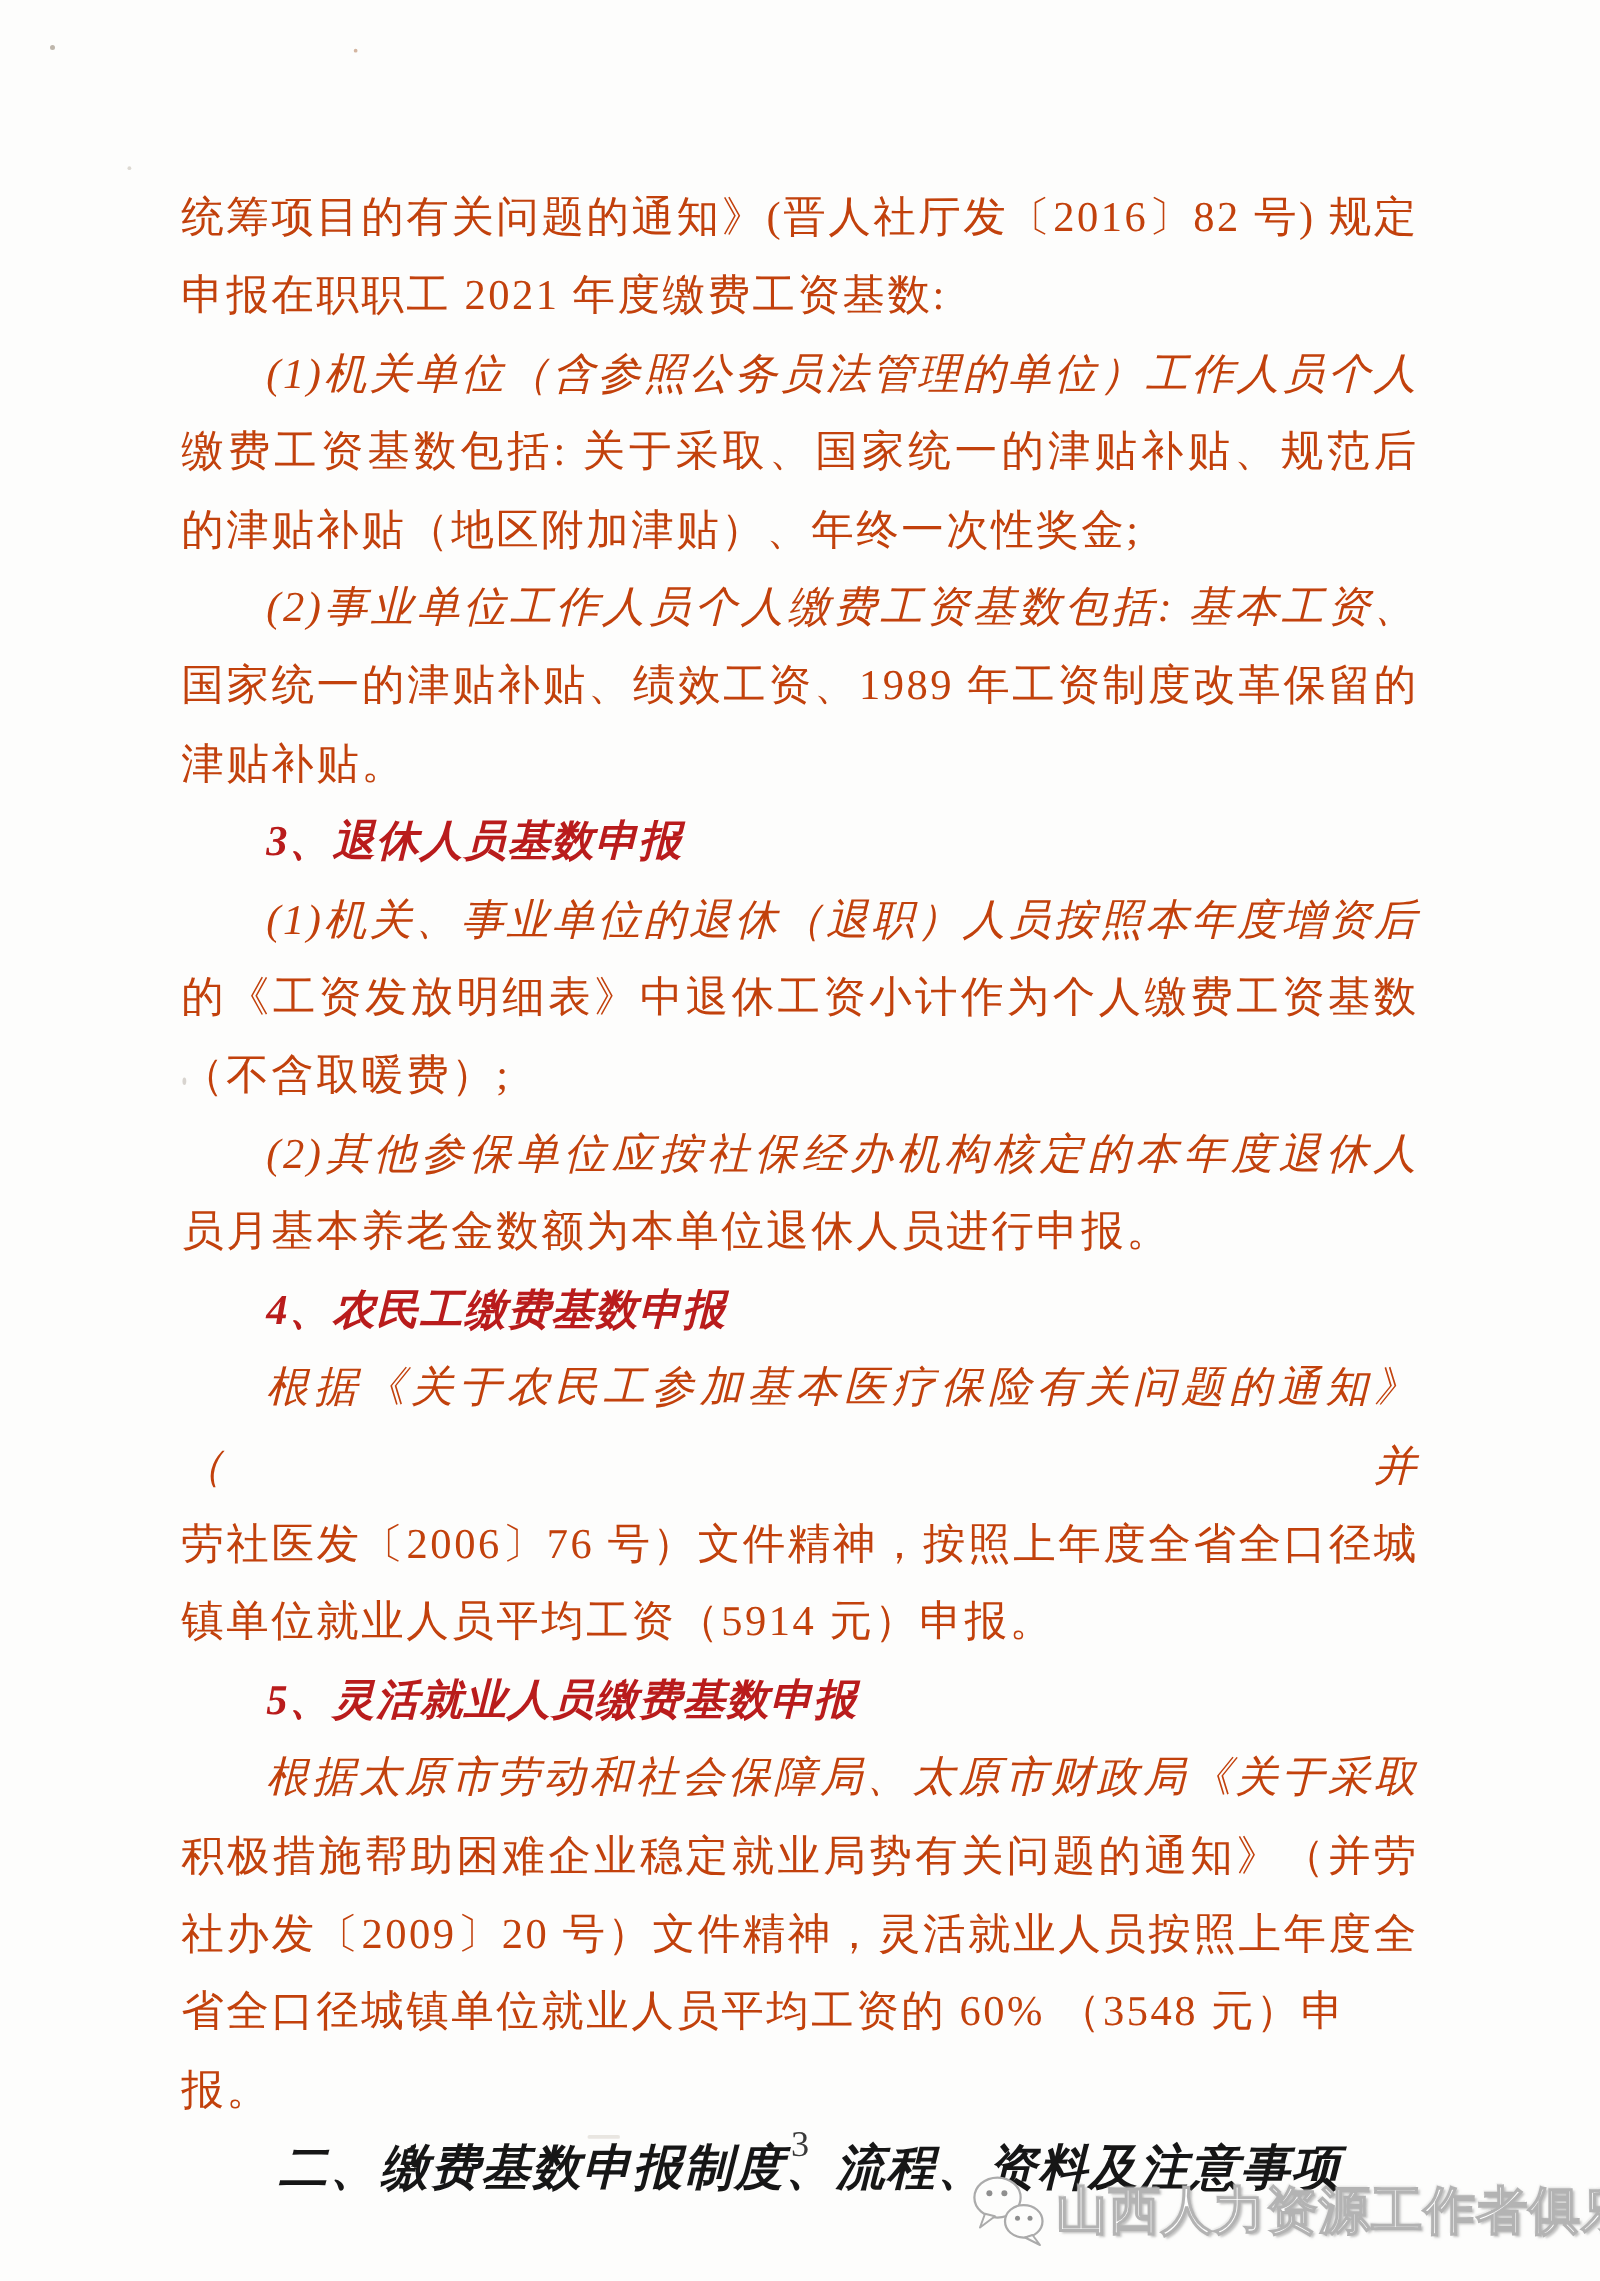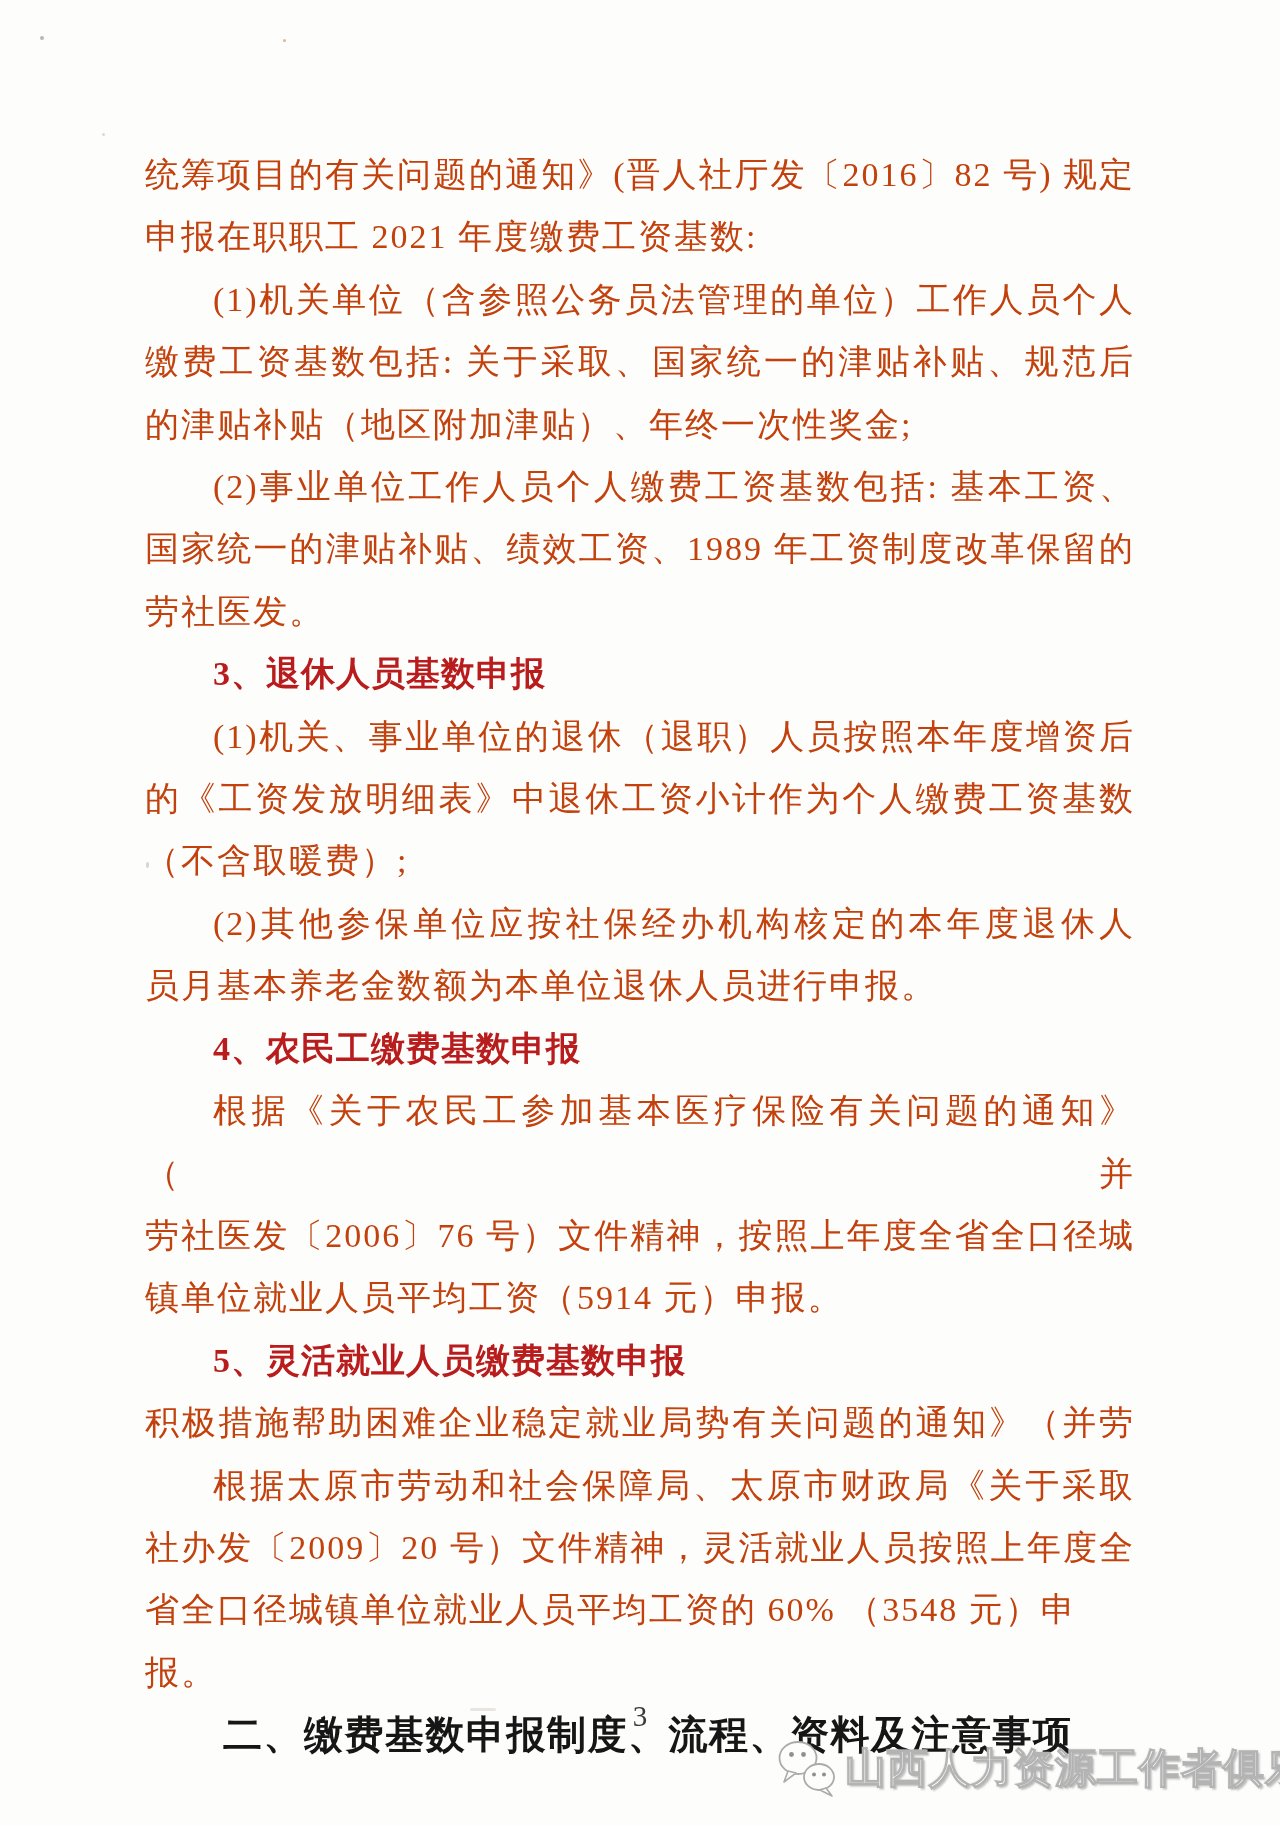--- a/index.html
+++ b/index.html
@@ -36,20 +36,21 @@
   }
   
   .j {
     text-align: justify;
     text-align-last: justify;
     text-justify: inter-character;
   }
   
   .ind {
     text-indent: 2em;
+    font-style: italic;
   }
   
   .h {
     font-weight: bold;
     letter-spacing: 1px;
     color: #b91c1c;
   }
   
   .h1 {
     font-weight: bold;
@@ -110,34 +111,34 @@
 <div class="page">
 
   <div class="doc">
     <div class="ln j">统筹项目的有关问题的通知》(晋人社厅发〔2016〕82 号) 规定</div>
     <div class="ln">申报在职职工 2021 年度缴费工资基数:</div>
     <div class="ln j ind">(1)机关单位（含参照公务员法管理的单位）工作人员个人</div>
     <div class="ln j">缴费工资基数包括: 关于采取、国家统一的津贴补贴、规范后</div>
     <div class="ln">的津贴补贴（地区附加津贴）、年终一次性奖金;</div>
     <div class="ln j ind">(2)事业单位工作人员个人缴费工资基数包括: 基本工资、</div>
     <div class="ln j">国家统一的津贴补贴、绩效工资、1989 年工资制度改革保留的</div>
-    <div class="ln">劳社医发。</div>
+    <div class="ln">津贴补贴。</div>
     <div class="ln h ind">3、退休人员基数申报</div>
     <div class="ln j ind">(1)机关、事业单位的退休（退职）人员按照本年度增资后</div>
     <div class="ln j">的《工资发放明细表》中退休工资小计作为个人缴费工资基数</div>
     <div class="ln">（不含取暖费）;</div>
     <div class="ln j ind">(2)其他参保单位应按社保经办机构核定的本年度退休人</div>
     <div class="ln">员月基本养老金数额为本单位退休人员进行申报。</div>
     <div class="ln h ind">4、农民工缴费基数申报</div>
     <div class="ln j ind">根据《关于农民工参加基本医疗保险有关问题的通知》（并</div>
     <div class="ln j">劳社医发〔2006〕76 号）文件精神，按照上年度全省全口径城</div>
     <div class="ln">镇单位就业人员平均工资（5914 元）申报。</div>
     <div class="ln h ind">5、灵活就业人员缴费基数申报</div>
+    <div class="ln j ind">根据太原市劳动和社会保障局、太原市财政局《关于采取</div>
     <div class="ln j">积极措施帮助困难企业稳定就业局势有关问题的通知》（并劳</div>
-    <div class="ln j ind">根据太原市劳动和社会保障局、太原市财政局《关于采取</div>
     <div class="ln j">社办发〔2009〕20 号）文件精神，灵活就业人员按照上年度全</div>
     <div class="ln">省全口径城镇单位就业人员平均工资的 60% （3548 元）申报。</div>
     <div class="ln h1 ind">二、缴费基数申报制度、流程、资料及注意事项</div>
   </div>
 
   <div class="pagenum">3</div>
 
   <div class="watermark">
     <svg class="wm-icon" viewBox="0 0 62 60" xmlns="http://www.w3.org/2000/svg">
 

